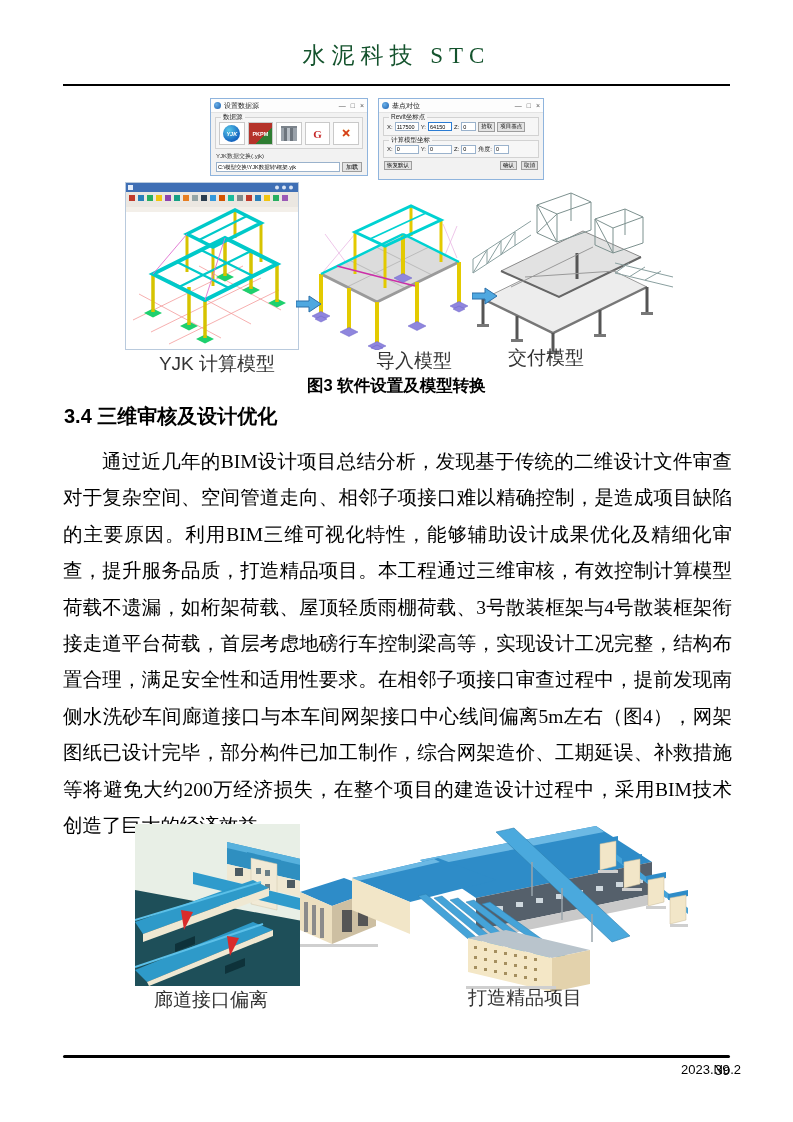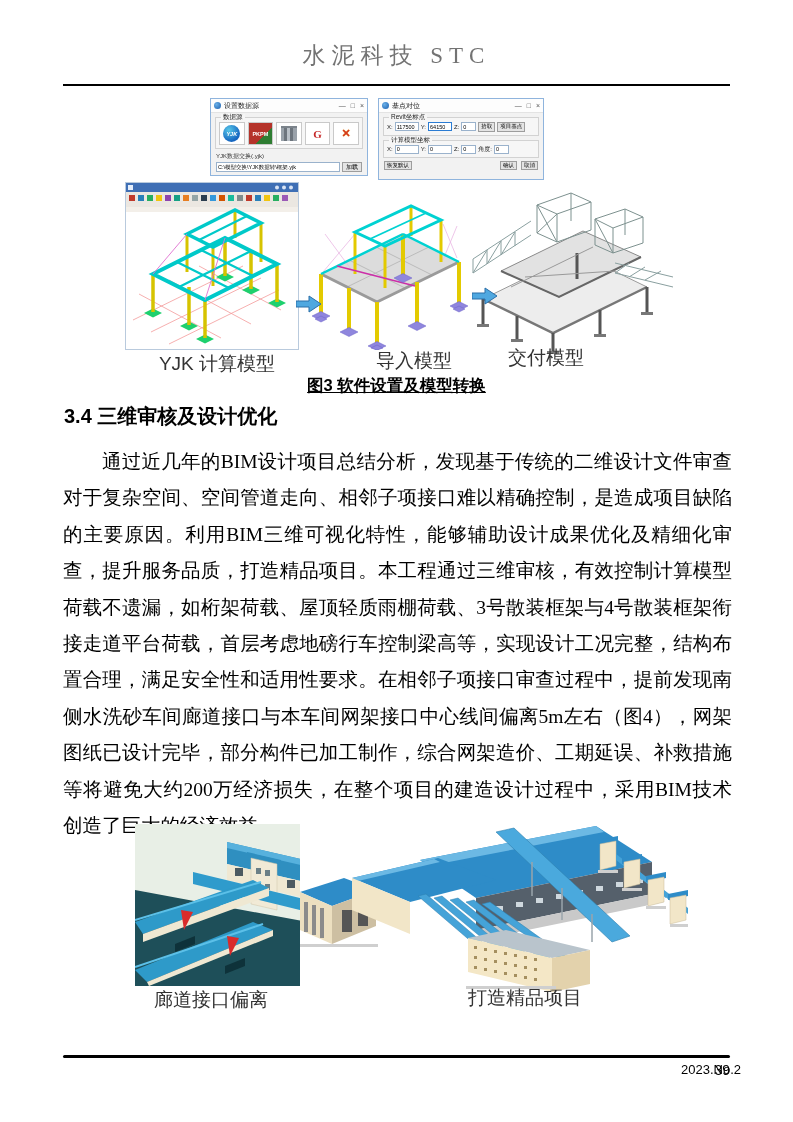--- a/index.html
+++ b/index.html
@@ -1,21 +1,21 @@
 <!DOCTYPE html>
 <html><head>
 <meta charset="utf-8">
 <style>
   html,body{margin:0;padding:0;background:#ffffff;}
   body{width:793px;height:1122px;position:relative;font-family:"Liberation Sans",sans-serif;color:#000;overflow:hidden;}
   .abs{position:absolute;}
 
   
   .hdr{position:absolute;top:40px;left:0;width:793px;text-align:center;
-       font-family:"Liberation Serif",serif;font-size:23px;letter-spacing:6px;color:#737373;}
+       font-family:"Liberation Serif",serif;font-size:23px;letter-spacing:6px;color:#14532d;}
   .hdr-rule{position:absolute;top:84px;left:63px;width:667px;height:2px;background:#000;}
 
   
   .fig3{position:absolute;top:94px;left:63px;width:667px;height:305px;}
 
   
   .dlg{position:absolute;background:#f2f2f2;border:1px solid #8fb4dd;font-size:7px;color:#222;box-sizing:border-box;}
   .tb{height:13px;background:#fdfdfd;display:flex;align-items:center;padding:0 3px;gap:3px;border-bottom:1px solid #e3e3e3;}
   .app-dot{width:7px;height:7px;border-radius:50%;background:radial-gradient(circle at 35% 35%,#6ab0e8,#1b5fae);flex:0 0 auto;}
   .tb .t{flex:1;font-size:7px;white-space:nowrap;overflow:hidden;}
@@ -51,21 +51,21 @@
   
   .m1{position:absolute;left:62px;top:88px;}
   .m2{position:absolute;left:234px;top:92px;}
   .m3{position:absolute;left:404px;top:95px;}
   .a1{position:absolute;left:233px;top:200px;z-index:5;}
   .a2{position:absolute;left:409px;top:192px;z-index:5;}
   .mlabel{position:absolute;font-size:19px;color:#333;}
   .ml1{left:74px;top:257px;width:160px;text-align:center;}
   .ml2{left:269px;top:254px;width:120px;text-align:right;}
   .ml3{left:423px;top:251px;width:120px;text-align:center;}
-  .cap{position:absolute;left:0;width:100%;text-align:center;font-weight:bold;font-size:16.5px;color:#000;text-decoration:underline;}
+  .cap{position:absolute;left:0;width:100%;text-align:center;font-weight:bold;font-size:16.5px;color:#000;}
   .cap3{top:281px;}
 
   
   .heading{position:absolute;top:403px;left:64px;font-size:20px;font-weight:bold;}
   .para{position:absolute;top:444px;left:63px;width:669px;font-family:"Liberation Serif",serif;
         font-size:19.5px;line-height:36.4px;text-align:justify;text-indent:39px;}
 
   
   .fig4{position:absolute;top:818px;left:63px;width:667px;height:235px;}
   .f4l{position:absolute;left:72px;top:6px;}

